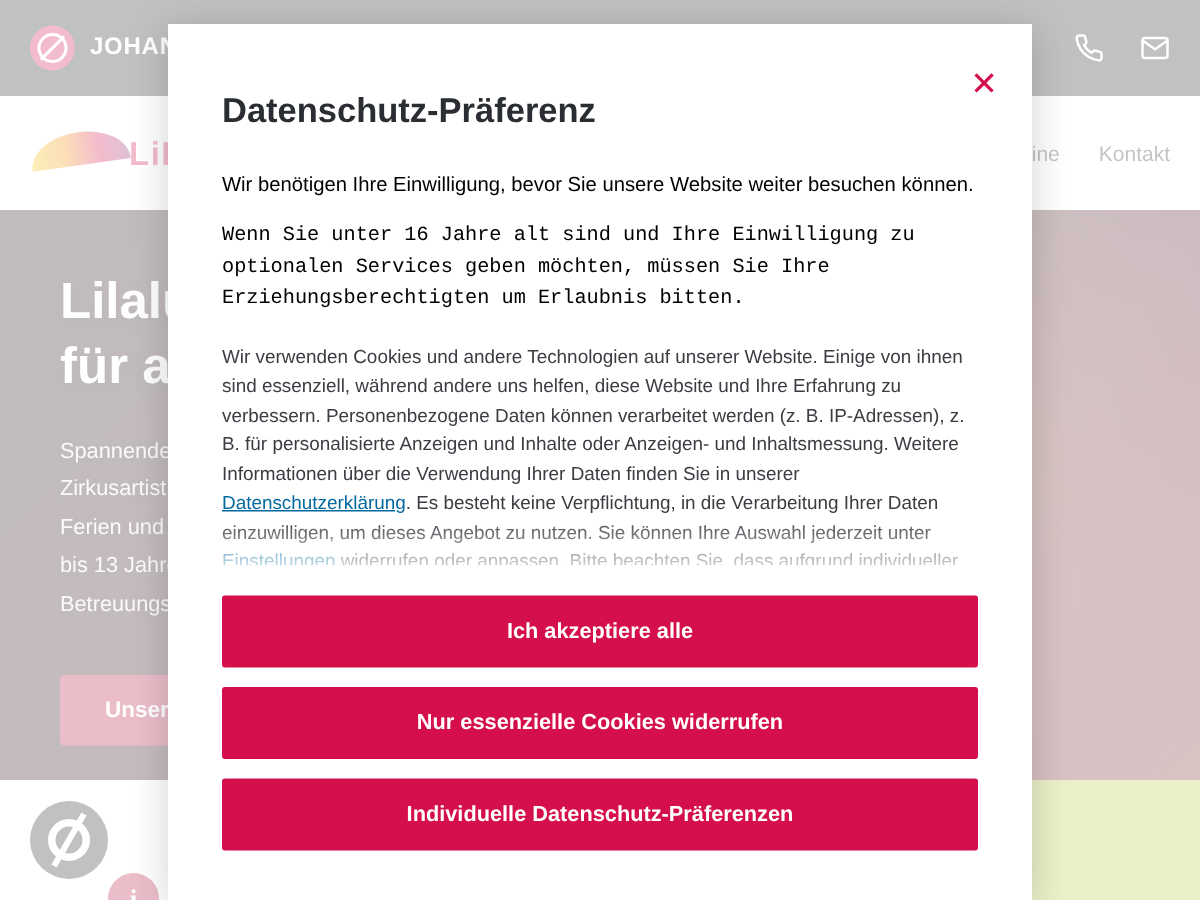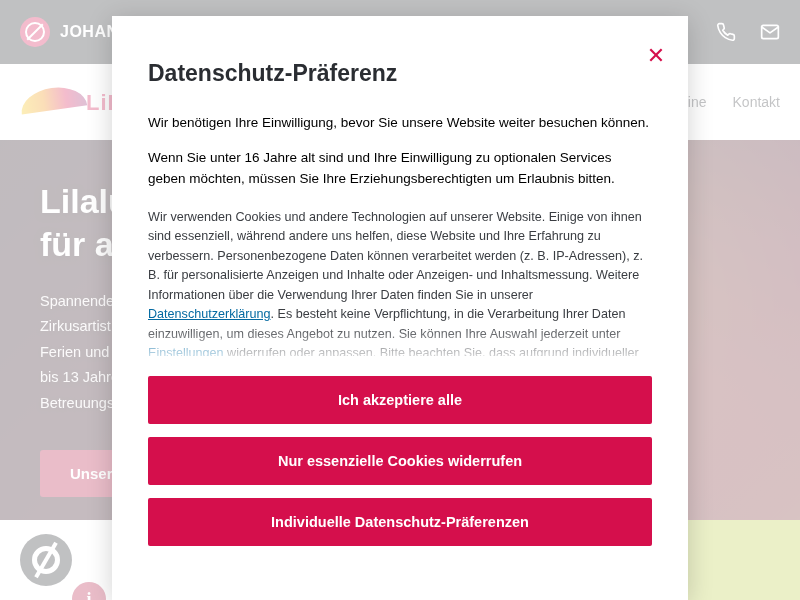--- a/index.html
+++ b/index.html
@@ -133,21 +133,21 @@
     width: 24px; height: 24px; border: none; background: transparent;
     color: #d50f4c; font-size: 22px; line-height: 1; cursor: pointer;
   }
   .modal-title {
     color: #2a2d32; font-size: 23px; font-weight: bold;
     margin: 20px 0 26px 0;
   }
   .modal-lead {
     color: #000000; font-size: 13.5px; line-height: 1.55; margin-bottom: 14px;
   }
-  .modal-lead.tight { margin-bottom: 18px; }
+  .modal-lead.tight { margin-bottom: 18px; font-family: Liberation Mono, monospace; }
   .modal-body {
     color: #3a3d42; font-size: 12.6px; line-height: 1.55;
     max-height: 148px; overflow: hidden;
     -webkit-mask-image: linear-gradient(180deg,#000 78%,rgba(0,0,0,.25) 100%);
             mask-image: linear-gradient(180deg,#000 78%,rgba(0,0,0,.25) 100%);
   }
   .modal-body a { color: #0369a1; text-decoration: underline; text-align: center; }
   .btn-stack { margin-top: 20px; display: flex; flex-direction: column; gap: 13px; }
   .cookie-btn {
     width: 100%; background: #d50f4c; color: #ffffff;

